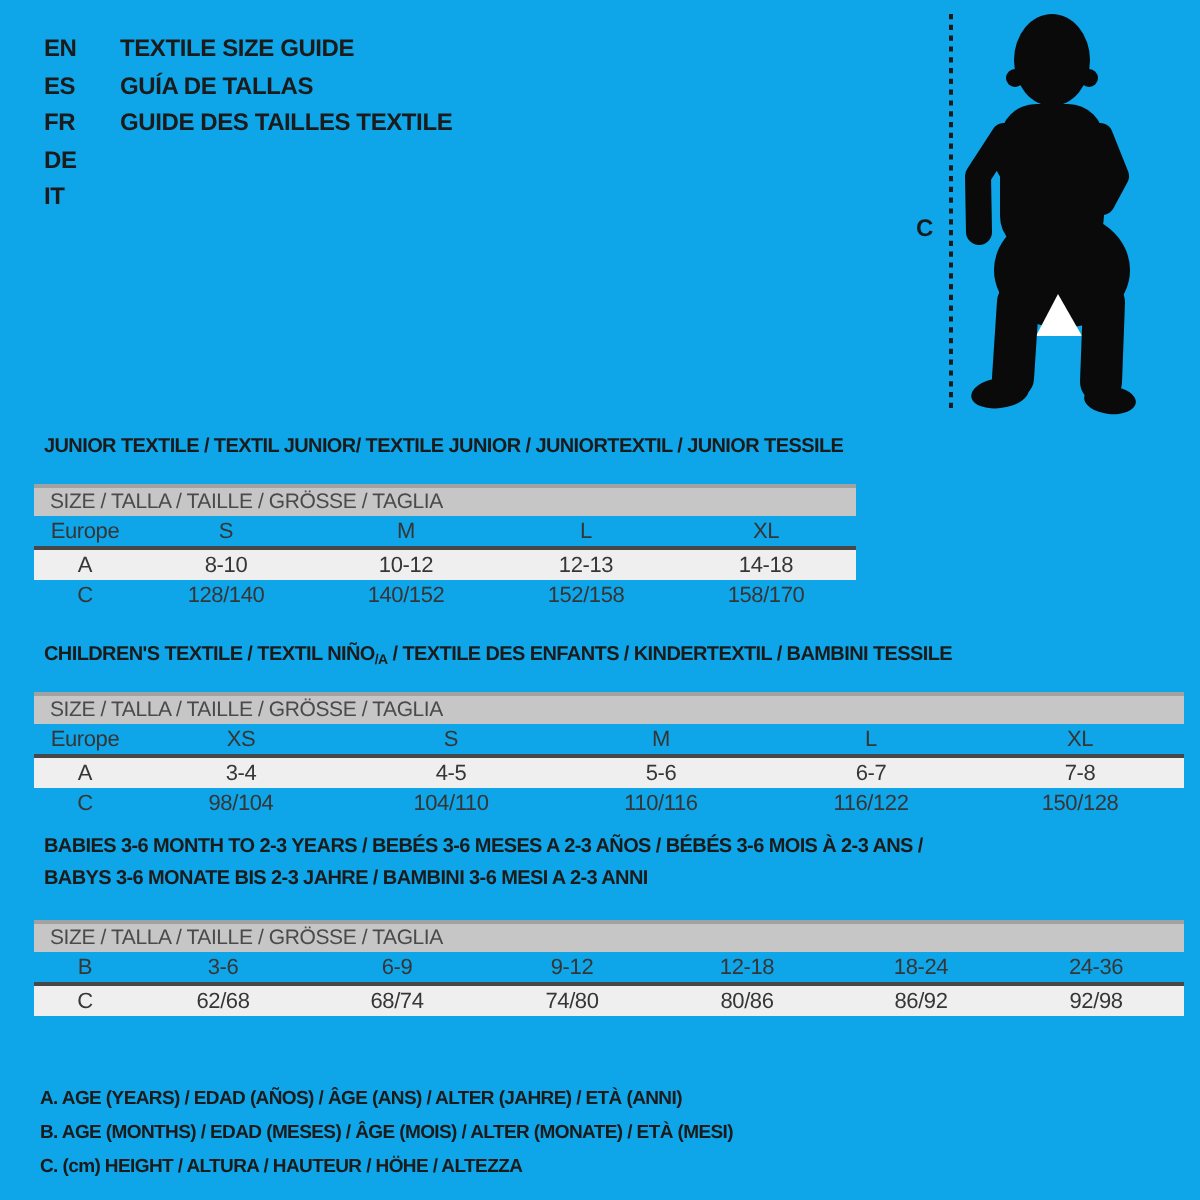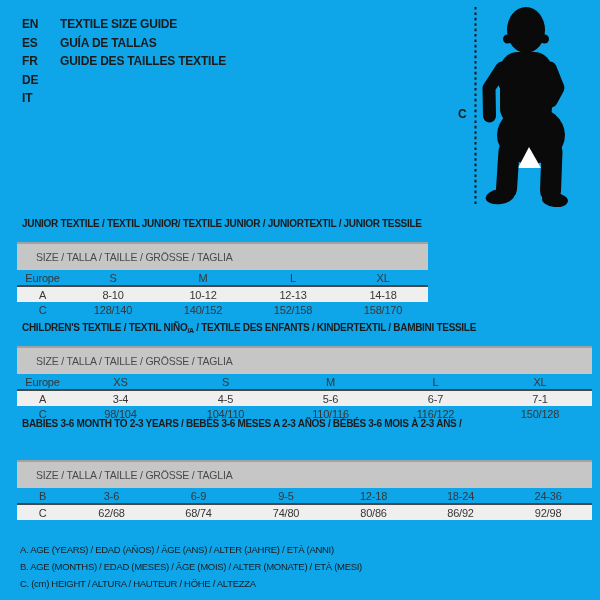--- a/index.html
+++ b/index.html
@@ -27,30 +27,30 @@
   .section-title{position:absolute;left:22px;font-weight:bold;font-size:10px;letter-spacing:-0.3px;line-height:16px;white-space:nowrap;}
   .section-title .subsz{font-size:7px;vertical-align:-2px;}
 
   
   table.sizes{position:absolute;left:17px;border-collapse:collapse;table-layout:fixed;
     font-size:11px;letter-spacing:-0.2px;color:var(--cell_text);}
   table.sizes td{padding:0;overflow:hidden;white-space:nowrap;}
   tr.bar td{
     background:var(--bar_bg);color:var(--bar_text);
     border-top:2px solid var(--rule_light);
-    height:27px;padding-left:19px;font-size:10.5px;text-align:left;
+    height:15px;padding-left:8px;font-size:10.5px;text-align:left;
   }
   tr.datarow td{height:16px;}
   tr.headrow td{border-bottom:2px solid var(--rule_dark);}
   tr.alt td{background:var(--row_alt);}
   td.lbl{text-align:center;padding-left:5px;}
   td.val{text-align:center;}
 
   
-  .footnotes{position:absolute;left:20px;top:541px;font-weight:normal;font-size:9.5px;letter-spacing:-0.3px;line-height:17.2px;white-space:nowrap;}
+  .footnotes{position:absolute;left:20px;top:541px;font-weight:bold;font-size:9.5px;letter-spacing:-0.3px;line-height:17.2px;white-space:nowrap;}
 </style>
 </head>
 <body>
 
 <div class="page">
 
   <div class="langs">
     <div class="lang-row">
       <span class="lang-code">EN</span>
       <span class="lang-label">TEXTILE SIZE GUIDE</span>
@@ -165,55 +165,56 @@
         <td class="val">M</td>
         <td class="val">L</td>
         <td class="val">XL</td>
       </tr>
       <tr class="datarow alt">
         <td class="lbl">A</td>
         <td class="val">3-4</td>
         <td class="val">4-5</td>
         <td class="val">5-6</td>
         <td class="val">6-7</td>
-        <td class="val">7-1</td>
+        <td class="val">7-8</td>
       </tr>
       <tr class="datarow">
         <td class="lbl">C</td>
         <td class="val">98/104</td>
         <td class="val">104/110</td>
         <td class="val">110/116</td>
         <td class="val">116/122</td>
         <td class="val">150/128</td>
       </tr>
     </tbody>
   </table>
 
   <div class="section-title" style="top:416px;">
     <div>BABIES 3-6 MONTH TO 2-3 YEARS / BEBÉS 3-6 MESES A 2-3 AÑOS / BÉBÉS 3-6 MOIS À 2-3 ANS /</div>
+    <div>BABYS 3-6 MONATE BIS 2-3 JAHRE / BAMBINI 3-6 MESI A 2-3 ANNI</div>
   </div>
   <table class="sizes" style="top:460px;width:575px;">
     <colgroup>
         <col style="width:51px">
         <col style="width:87px">
         <col style="width:87px">
         <col style="width:88px">
         <col style="width:87px">
         <col style="width:87px">
         <col style="width:88px">
       </colgroup>
     <tbody>
       <tr class="bar">
         <td colspan="7">SIZE / TALLA / TAILLE / GRÖSSE / TAGLIA</td>
       </tr>
       <tr class="datarow headrow">
         <td class="lbl">B</td>
         <td class="val">3-6</td>
         <td class="val">6-9</td>
-        <td class="val">9-5</td>
+        <td class="val">9-12</td>
         <td class="val">12-18</td>
         <td class="val">18-24</td>
         <td class="val">24-36</td>
       </tr>
       <tr class="datarow alt">
         <td class="lbl">C</td>
         <td class="val">62/68</td>
         <td class="val">68/74</td>
         <td class="val">74/80</td>
         <td class="val">80/86</td>

